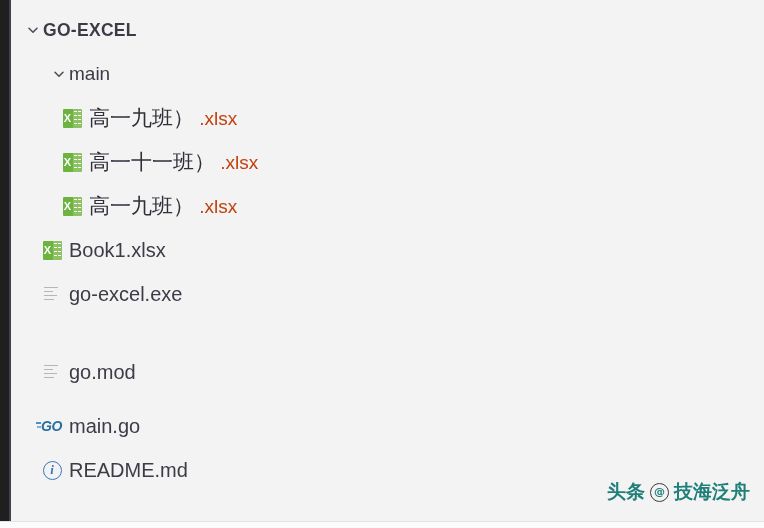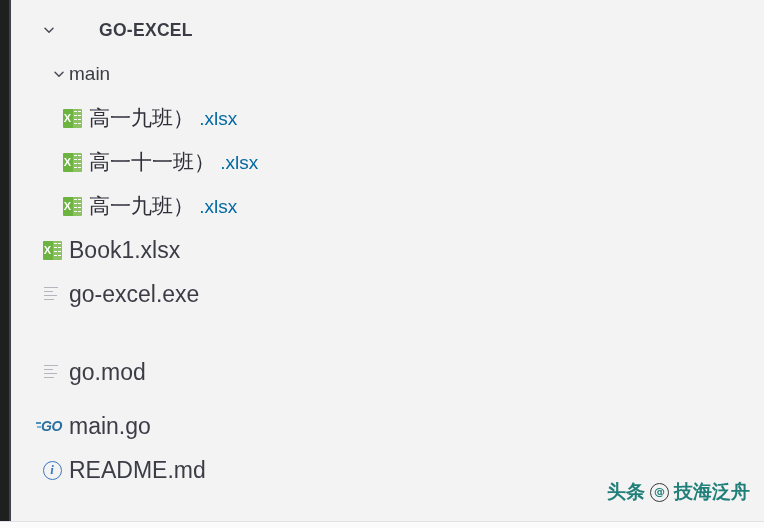--- a/index.html
+++ b/index.html
@@ -96,34 +96,34 @@
     letter-spacing: 0.3px;
   }
 
   .label-folder {
     font-size: 19px;
     color: #3c3c46;
     font-weight: normal;
   }
 
   .label-file {
-    font-size: 23px;
+    font-size: 20px;
     color: #3c3c46;
     font-weight: normal;
   }
 
   .label-cjk {
     font-size: 21px;
     color: #2f2f38;
     font-family: "DejaVu Sans", "Liberation Sans", sans-serif;
   }
   .label-cjk .ext {
     font-size: 19px;
     font-family: "Liberation Sans", sans-serif;
-    color: #0369a1;
+    color: #c2410c;
   }
 
   
   .xls-icon {
     position: relative;
     width: 19px;
     height: 19px;
   }
   .xls-icon .left {
     position: absolute;
@@ -250,21 +250,21 @@
 </head>
 <body>
 
 <div id="app">
 
   <div class="dark-strip"></div>
   <div class="strip-seam"></div>
 
   <div class="explorer">
 
-    <div class="row" style="top:14px; left:28px;gap:40px;">
+    <div class="row" style="top:14px; left:12px;">
       <span class="twisty">
         <svg width="14" height="14" viewBox="0 0 14 14">
           <path d="M3 5.2 L7 9.2 L11 5.2" fill="none" stroke="#4a4a55" stroke-width="1.5" stroke-linecap="round" stroke-linejoin="round"></path>
         </svg>
       </span>
       <span class="label-root">GO-EXCEL</span>
     </div>
 
     <div class="row" style="top:58px; left:38px;">
       <span class="twisty">

